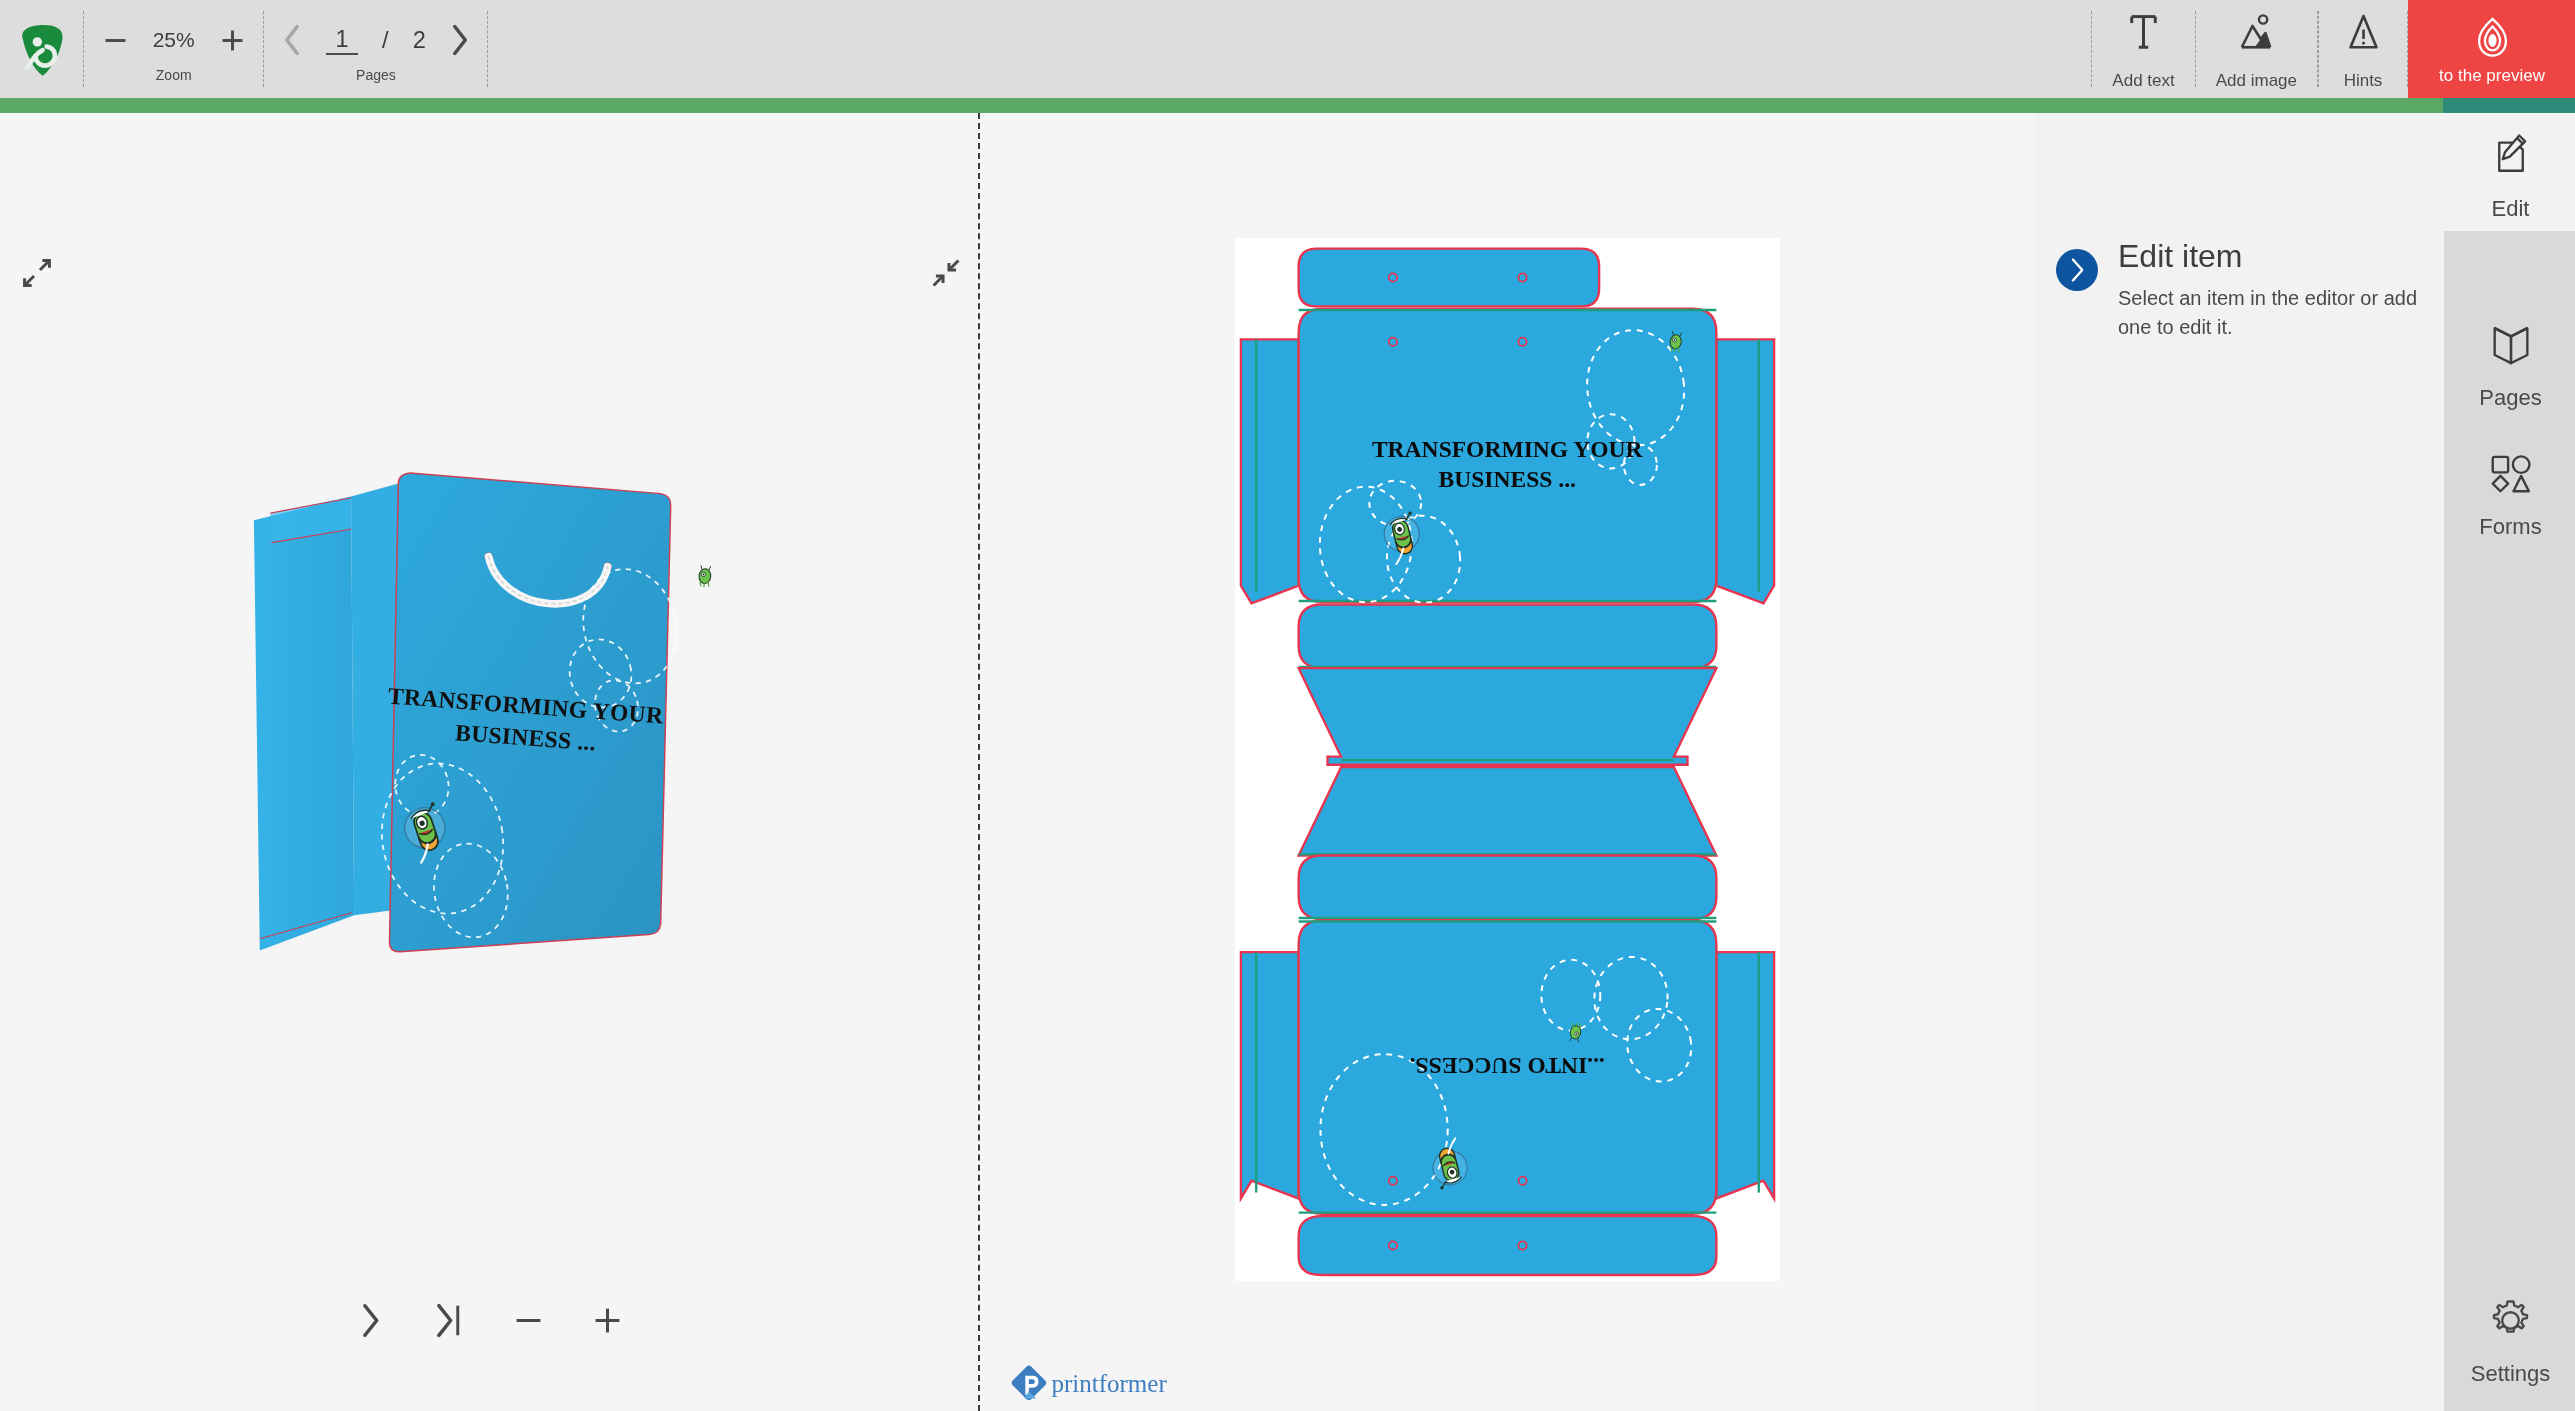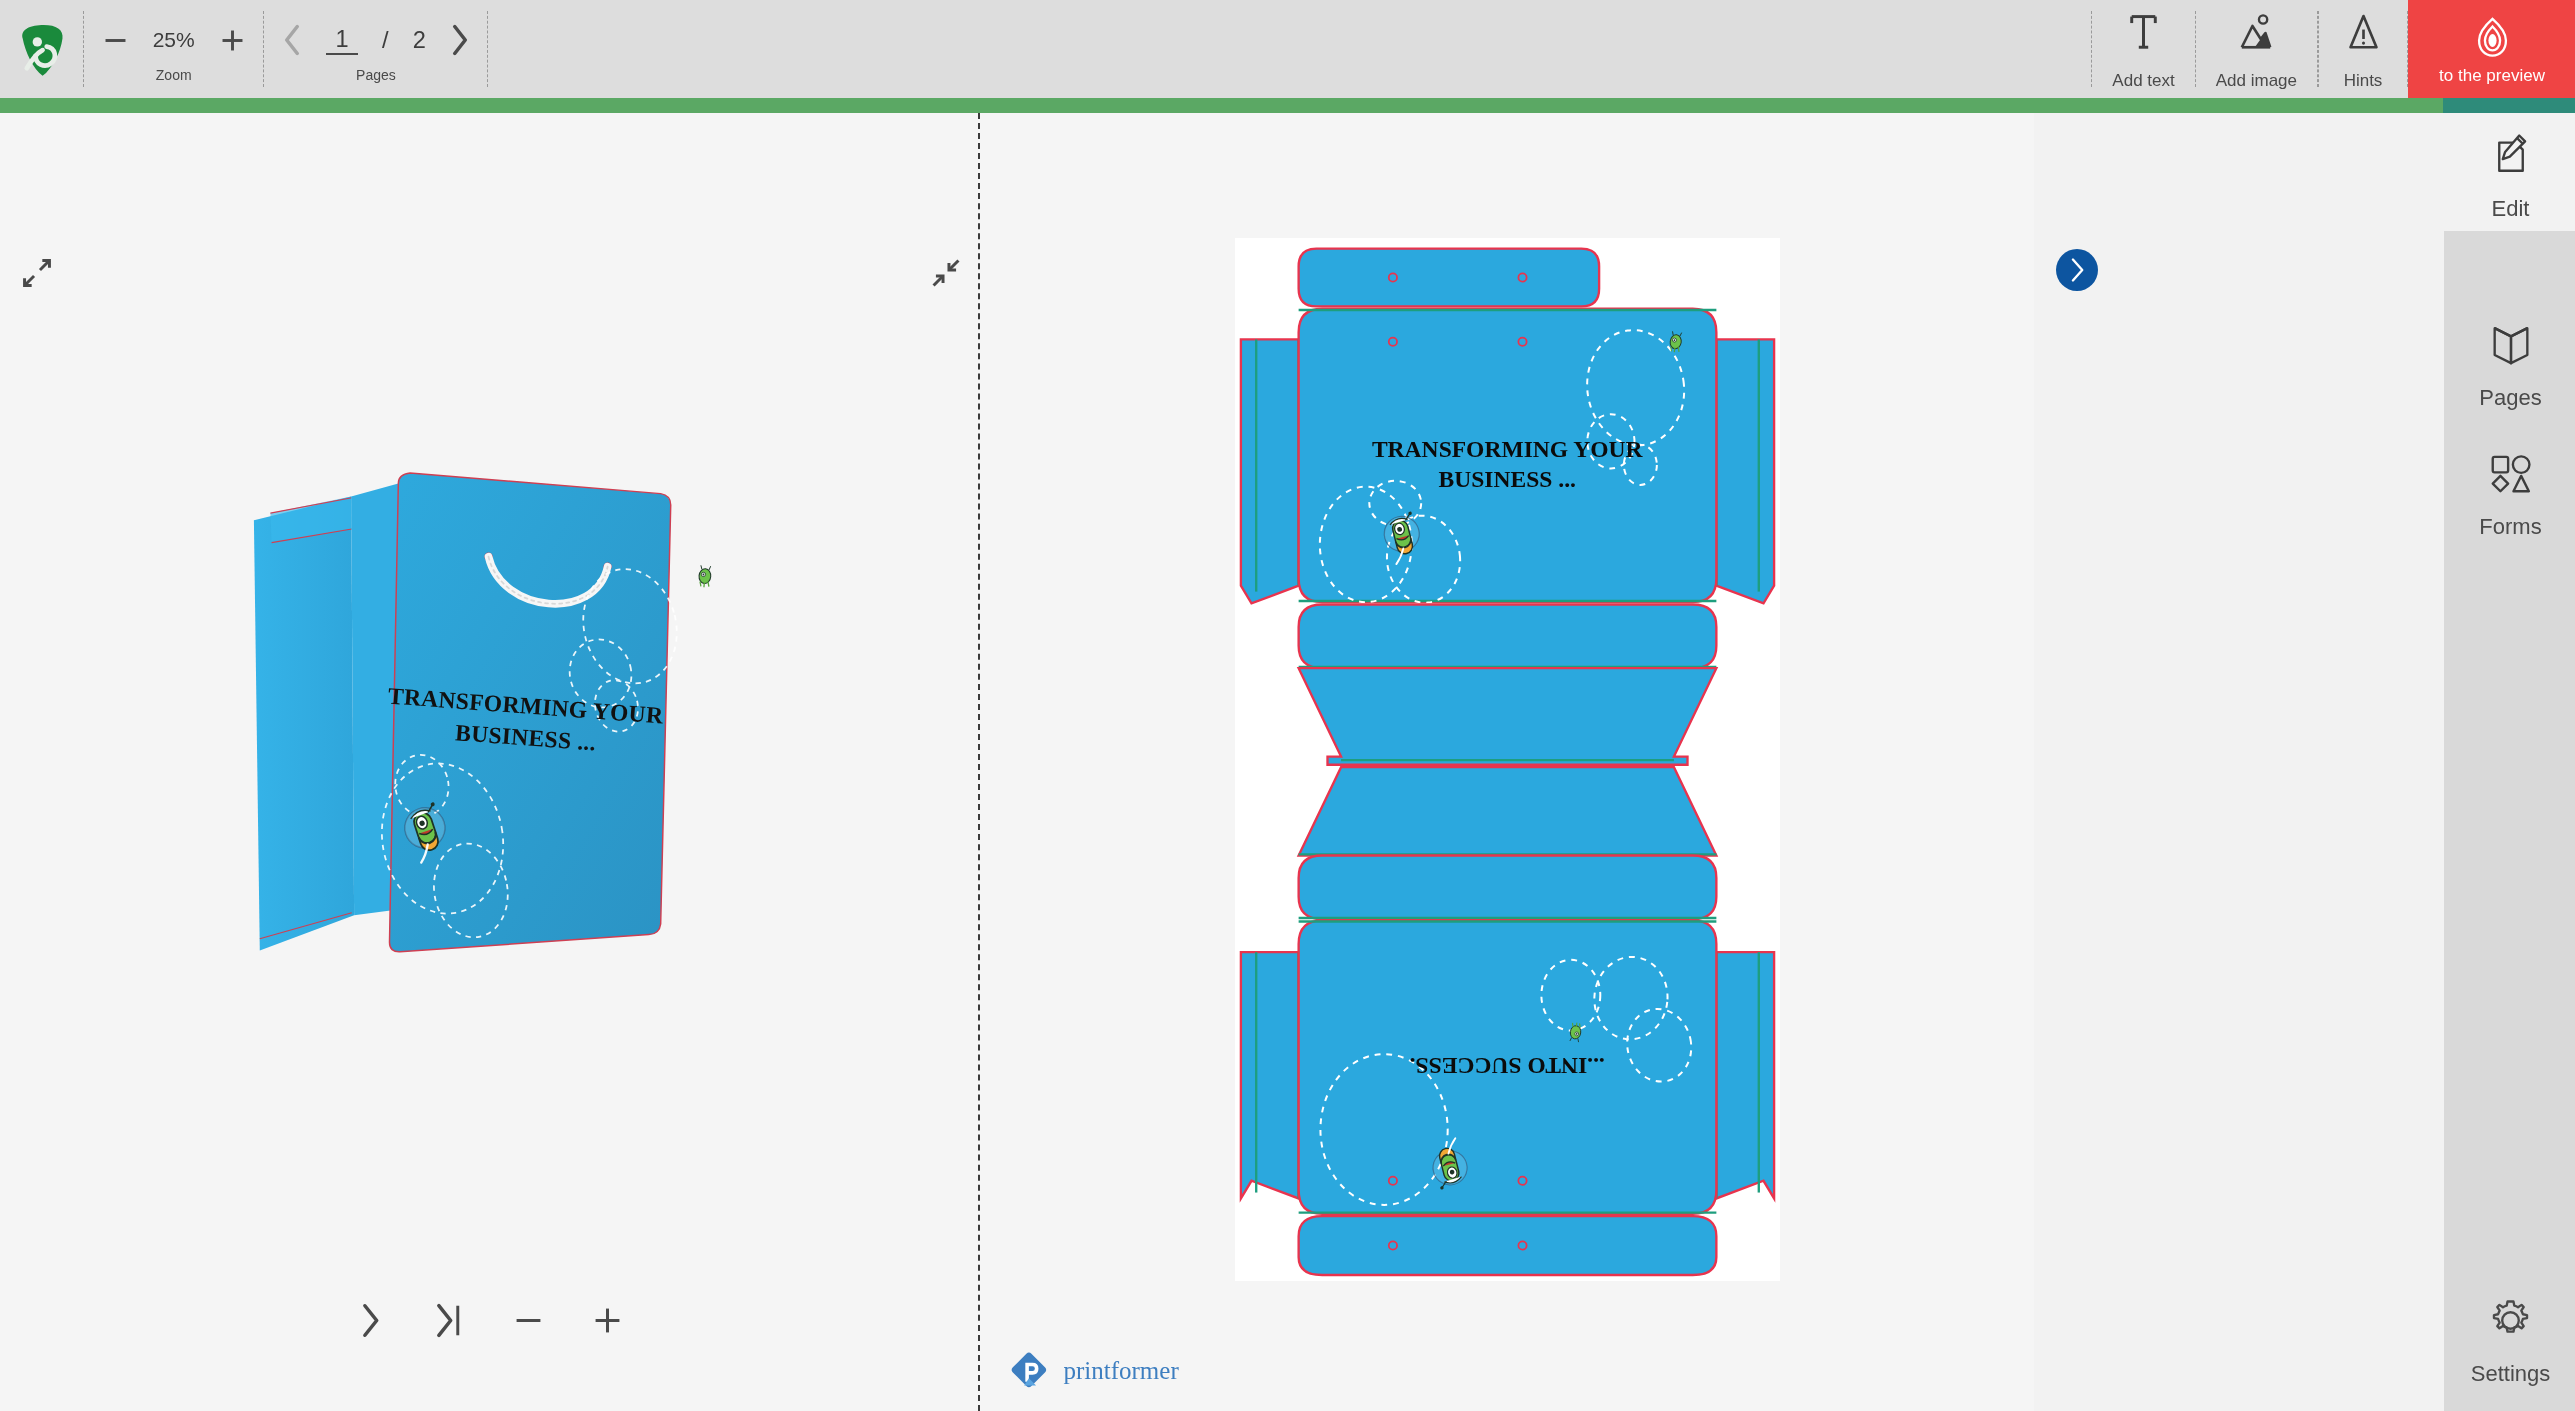--- a/index.html
+++ b/index.html
@@ -86,22 +86,22 @@
     position: absolute; top: 113px; left: 981px;
     width: 1053px; height: 1298px; background: #f5f5f5;
   }
   .page-sheet {
     position: absolute; top: 125px; left: 254px;
     width: 545px; height: 1043px; background: #ffffff;
   }
   .dieline { position: absolute; top: 0; left: 0; width: 545px; height: 1043px; }
 
   .pf-logo {
-    position: absolute; left: 29.5px; bottom: 22px;
-    display: flex; align-items: center; gap: 16px;
+    position: absolute; left: 29.5px; bottom: 9px;
+    display: flex; align-items: center; gap: 4px;
   }
   .pf-logo .pf-text { font-family: "Liberation Serif", serif; font-size: 25px; color: #3d7ec0; }
 
   
   .right-panel {
     position: absolute; top: 113px; left: 2034px;
     width: 542px; height: 1298px; background: #f2f2f2;
   }
   .rp-arrow {
     position: absolute; top: 136px; left: 22.4px;
@@ -524,20 +524,24 @@
   </div>
 
   <div class="right-panel">
 
     <div class="rp-arrow">
       <svg width="20" height="28" viewBox="0 0 34 48">
         <polyline points="10,6 26,24 10,42" fill="none" stroke="#ffffff" stroke-width="4" stroke-linecap="round" stroke-linejoin="round"></polyline>
       </svg>
     </div>
 
+    <div class="rp-head">
+      <div class="rp-title">Edit item</div>
+      <div class="rp-sub">Select an item in the editor or add one to edit it.</div>
+    </div>
 
     <div class="rail">
 
       <div class="rail-item active">
         <div class="ricon">
           <svg width="38" height="47" viewBox="0 0 64 80">
             <path d="M12 18 L40 18 L52 30 L52 66 L12 66 Z" fill="none" stroke="#3d3d3d" stroke-width="4" stroke-linejoin="round"></path>
             <path d="M46 6 L56 16 L30 42 L18 46 L22 34 Z" fill="#f2f2f2" stroke="#3d3d3d" stroke-width="4" stroke-linejoin="round"></path>
             <line x1="42" y1="10" x2="52" y2="20" stroke="#3d3d3d" stroke-width="4"></line>
           </svg>

